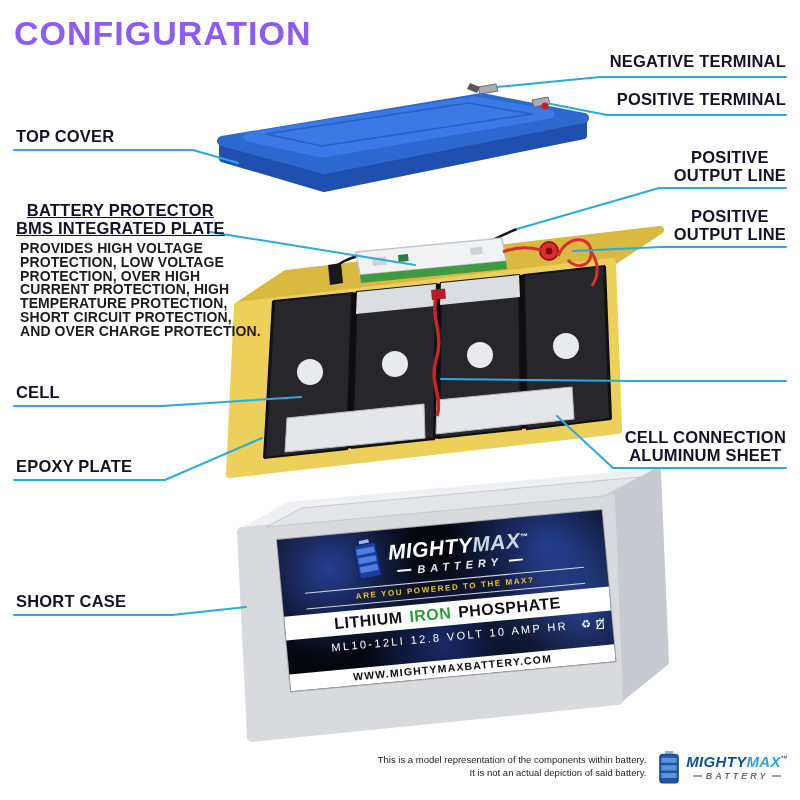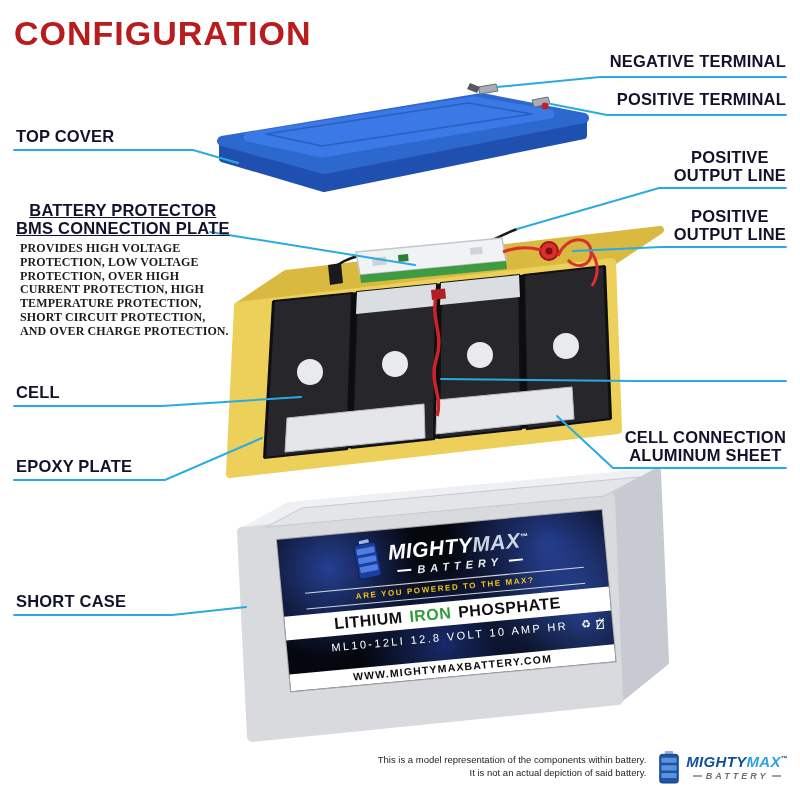--- a/index.html
+++ b/index.html
@@ -6,31 +6,31 @@
   #stage {
     position:relative; width:800px; height:800px; overflow:hidden;
     background:#ffffff;
     font-family:"Liberation Sans", sans-serif;
   }
   svg { position:absolute; left:0; top:0; }
   .leader { fill:none; stroke:var(--leader,#29abe2); stroke-width:2; stroke-linecap:round; }
 
   .title {
     position:absolute; left:14px; top:14px;
-    font-size:34px; font-weight:600; letter-spacing:1px; color:#b91c1c;
+    font-size:34px; font-weight:600; letter-spacing:1px; color:#8b5cf6;
   }
   .lbl {
     position:absolute; font-weight:bold; font-size:16.5px; line-height:18px;
     color:#12122c; letter-spacing:.2px; white-space:nowrap;text-align:center;
   }
   .lbl.right { right:14px; text-align:center; }
   .bms-desc {
     position:absolute; left:20px; top:242px;
-    font-size:12px; font-weight:bold; line-height:13.8px; color:#1c1c1c;
-    white-space:pre-line; letter-spacing:.1px;font-family:Liberation Serif, serif;
+    font-size:14px; font-weight:bold; line-height:13.8px; color:#1c1c1c;
+    white-space:pre-line; letter-spacing:.1px;
   }
 
   
   .battery-label {
     position:absolute; left:277px; top:540px; width:326px; height:152px;
     transform:rotate(-5.3deg); transform-origin:0 0;
     display:flex; flex-direction:column;
     background:
       radial-gradient(circle at 15% 22%, rgba(64,110,255,.55), rgba(64,110,255,0) 30%),
       radial-gradient(circle at 82% 18%, rgba(64,110,255,.50), rgba(64,110,255,0) 34%),
@@ -164,21 +164,21 @@
     <polyline class="leader" points="786,381 635,381 441,379"></polyline>
     <polyline class="leader" points="786,468 613,468 557,416"></polyline>
   </svg>
 
   <div class="title">CONFIGURATION</div>
 
   <div class="lbl" style="left:16px; top:127px;">TOP COVER</div>
 
   <div class="lbl" style="left:16px; top:201px;text-decoration:underline;">
     <div>BATTERY PROTECTOR</div>
-    <div>BMS CONNECTION PLATE</div>
+    <div>BMS INTEGRATED PLATE</div>
   </div>
   <div class="bms-desc">PROVIDES HIGH VOLTAGE
 PROTECTION, LOW VOLTAGE
 PROTECTION, OVER HIGH
 CURRENT PROTECTION, HIGH
 TEMPERATURE PROTECTION,
 SHORT CIRCUIT PROTECTION,
 AND OVER CHARGE PROTECTION.</div>
 
   <div class="lbl" style="left:16px; top:383px;">CELL</div>

